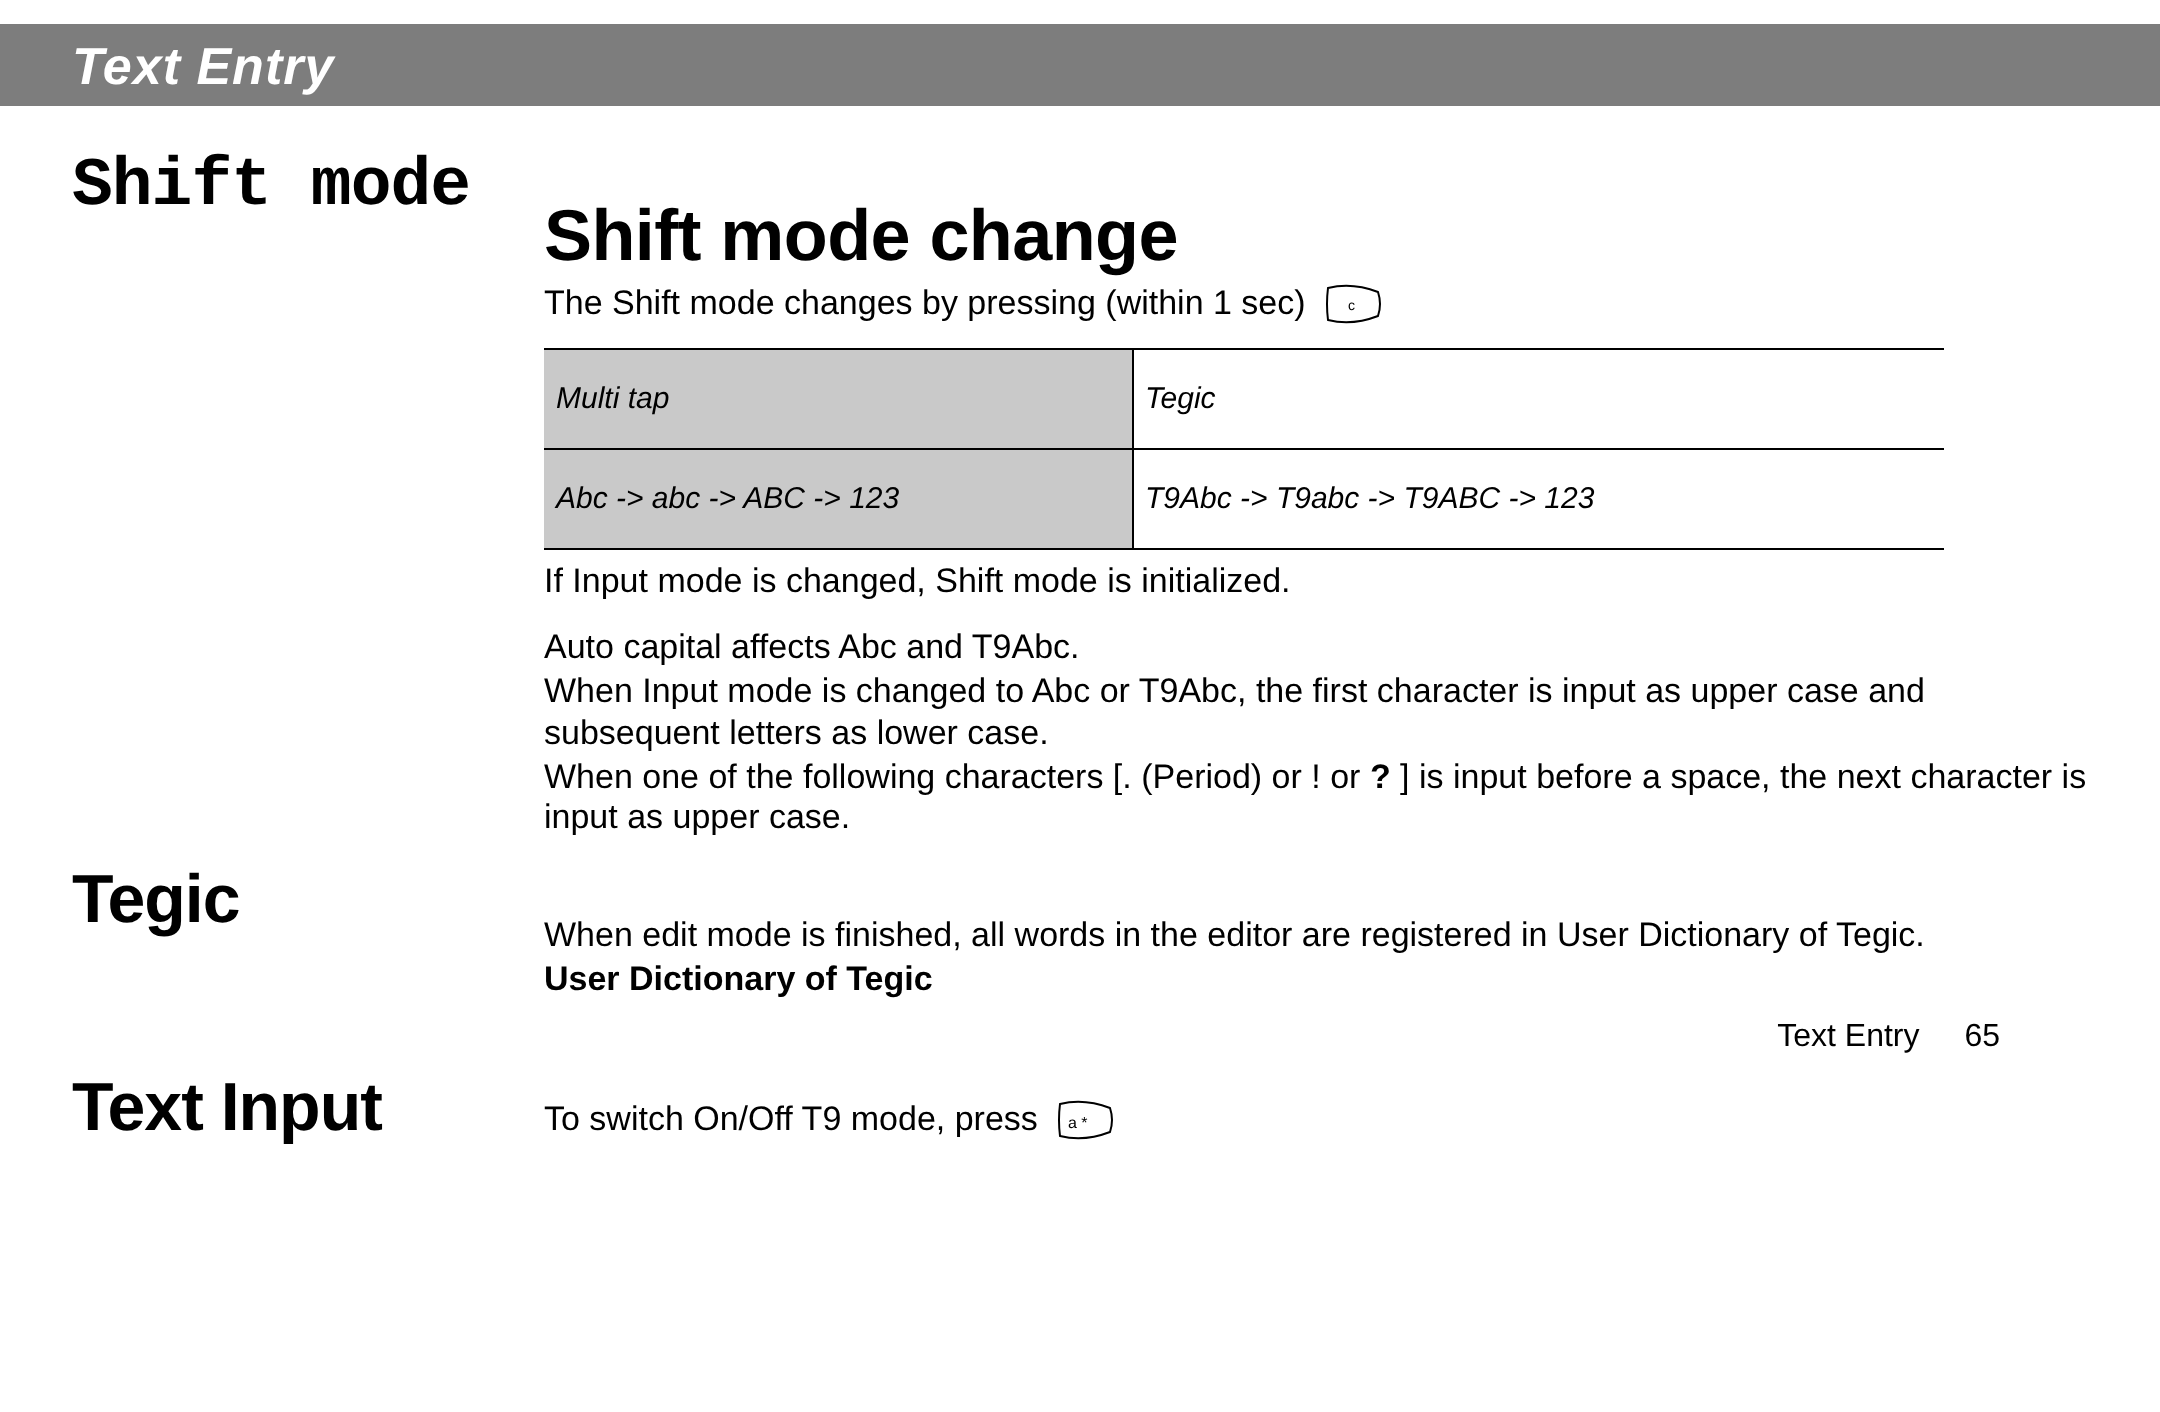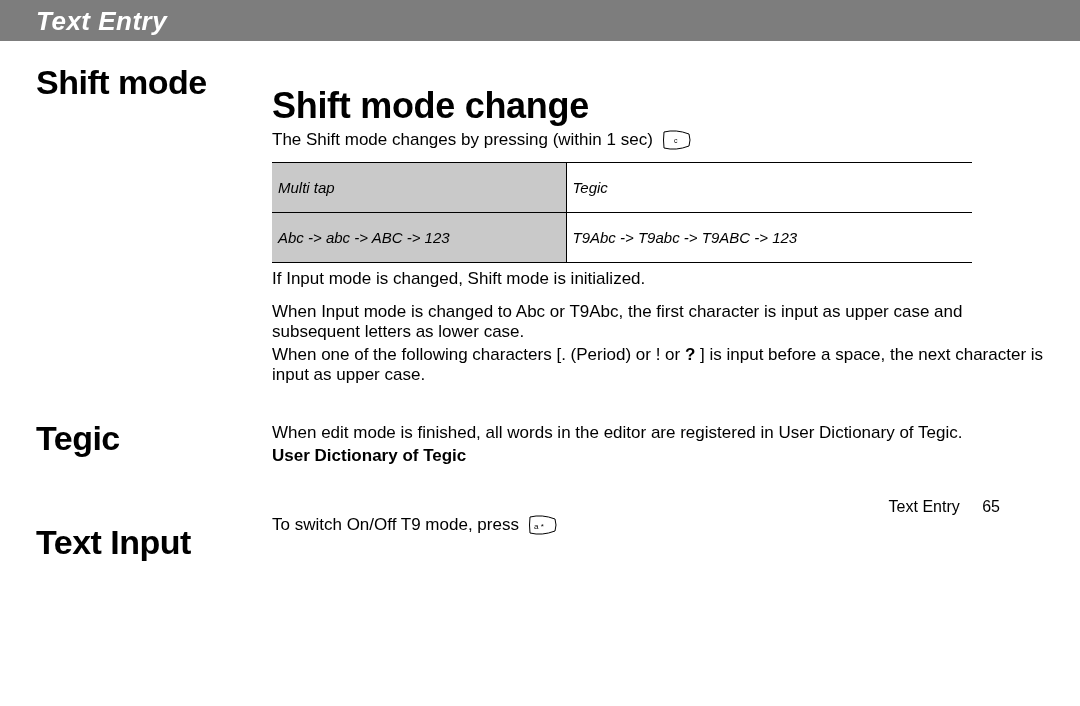--- a/index.html
+++ b/index.html
@@ -1,17 +1,17 @@
 <!DOCTYPE html>
 <html><head>
 <meta charset="utf-8">
 <style>
   * { box-sizing: border-box; margin: 0; padding: 0; }
   html, body { width: 1080px; height: 706px; font-family: "Gill Sans", "Gill Sans MT", "Trebuchet MS", sans-serif; background: #fff; color: #000; }
-  .page { width: 1080px; height: 546px; position: relative; }
+  .page { width: 1080px; height: 546px; position: relative; margin-top: 12px; }
   .header-bar {
     width: 1080px;
     background: #7d7d7d;
     padding: 6px 0 4px 36px;
   }
   .header-bar h1 {
     color: #fff;
     font-style: italic;
     font-weight: 700;
     font-size: 26px;
@@ -65,21 +65,21 @@
   }
   .footer {
     position: absolute;
     right: 80px;
     bottom: 30px;
     font-size: 16px;
     font-weight: 400;
   }
   .footer .pn { margin-left: 18px; }
   
-  .left-shift { position: absolute; top: 10px; }
+  .left-shift { position: absolute; top: 10px; font-family: Liberation Mono, monospace; }
   .left-tegic { position: absolute; top: 366px; }
   .left-textinput { position: absolute; top: 470px; text-align: center; }
 </style>
 </head>
 <body>
 
 <div class="page">
 
   <div class="header-bar">
     <h1>Text Entry</h1>
@@ -117,20 +117,21 @@
             <td class="col-left">Abc -&gt; abc -&gt; ABC -&gt; 123</td>
             <td>T9Abc -&gt; T9abc -&gt; T9ABC -&gt; 123</td>
           </tr>
         </tbody>
           </table>
 
         <div class="para">If Input mode is changed, Shift mode is initialized.</div>
       </div>
 
       <div class="block-auto" style="margin-top:12px;">
+        <div class="para">Auto capital affects Abc and T9Abc.</div>
         <div class="para">When Input mode is changed to Abc or T9Abc, the first character is input as upper case and subsequent letters as lower case.</div>
         <div class="para">
           <span>When one of the following characters [</span><span>. (Period) or ! or </span><span class="bold">?</span><span> ] is input before a space, the next character is input as upper case.</span>
         </div>
       </div>
 
       <div class="block-tegic-right">
         <div class="para">When edit mode is finished, all words in the editor are registered in User Dictionary of Tegic.</div>
         <div class="para bold">User Dictionary of Tegic</div>
       </div>

